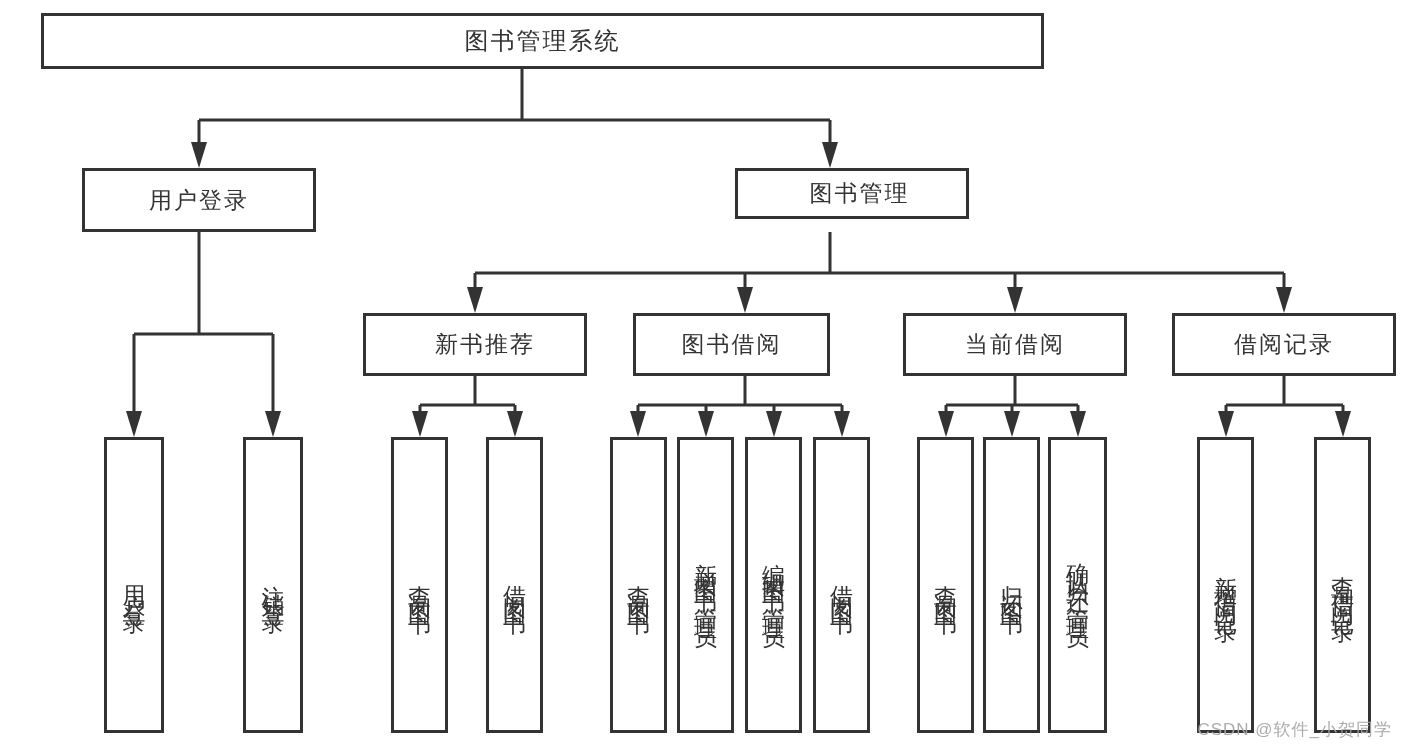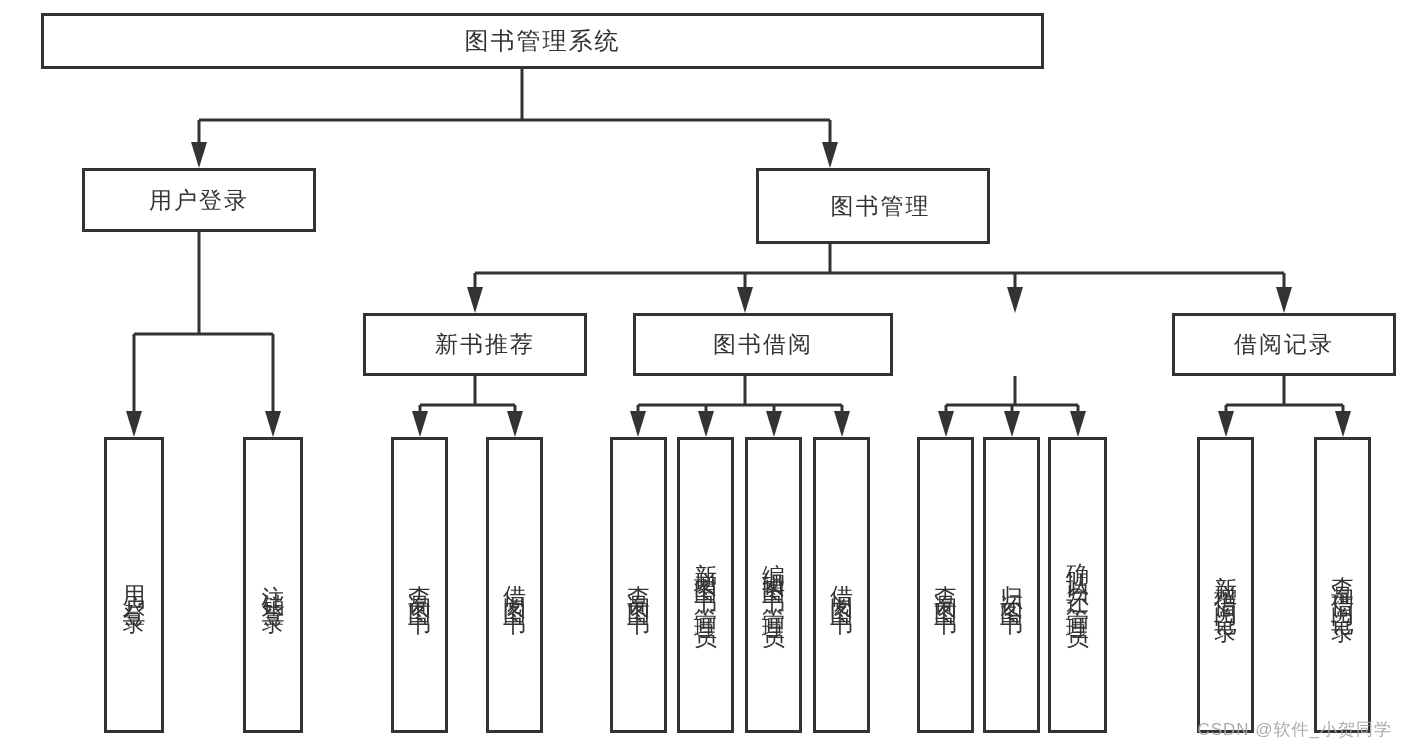--- a/index.html
+++ b/index.html
@@ -105,29 +105,32 @@
     </g>
   </svg>
 
   <div class="node" style="left:21px; top:13px; width:1003px; height:56px;margin-left:20px;">
     <span class="hlabel root-label">图书管理系统</span>
   </div>
 
   <div class="node" style="left:82px; top:168px; width:234px; height:64px;">
     <span class="hlabel">用户登录</span>
   </div>
-  <div class="node" style="left:756px; top:168px; width:234px; height:76px;padding-left:15px;">
+  <div class="node" style="left:735px; top:168px; width:234px; height:51px;padding-left:15px;">
     <span class="hlabel">图书管理</span>
   </div>
 
   <div class="node" style="left:363px; top:313px; width:224px; height:63px;padding-left:20px;">
     <span class="hlabel">新书推荐</span>
   </div>
-  <div class="node" style="left:633px; top:313px; width:260px; height:63px;">
+  <div class="node" style="left:633px; top:313px; width:197px; height:63px;">
     <span class="hlabel">图书借阅</span>
+  </div>
+  <div class="node" style="left:903px; top:313px; width:224px; height:63px;">
+    <span class="hlabel">当前借阅</span>
   </div>
   <div class="node" style="left:1172px; top:313px; width:224px; height:63px;">
     <span class="hlabel">借阅记录</span>
   </div>
 
   <div class="node" style="left:104px; top:437px; width:60px; height:296px;">
     <span class="vlabel">用户登录</span>
   </div>
   <div class="node" style="left:243px; top:437px; width:60px; height:296px;">
     <span class="vlabel">注销登录</span>

